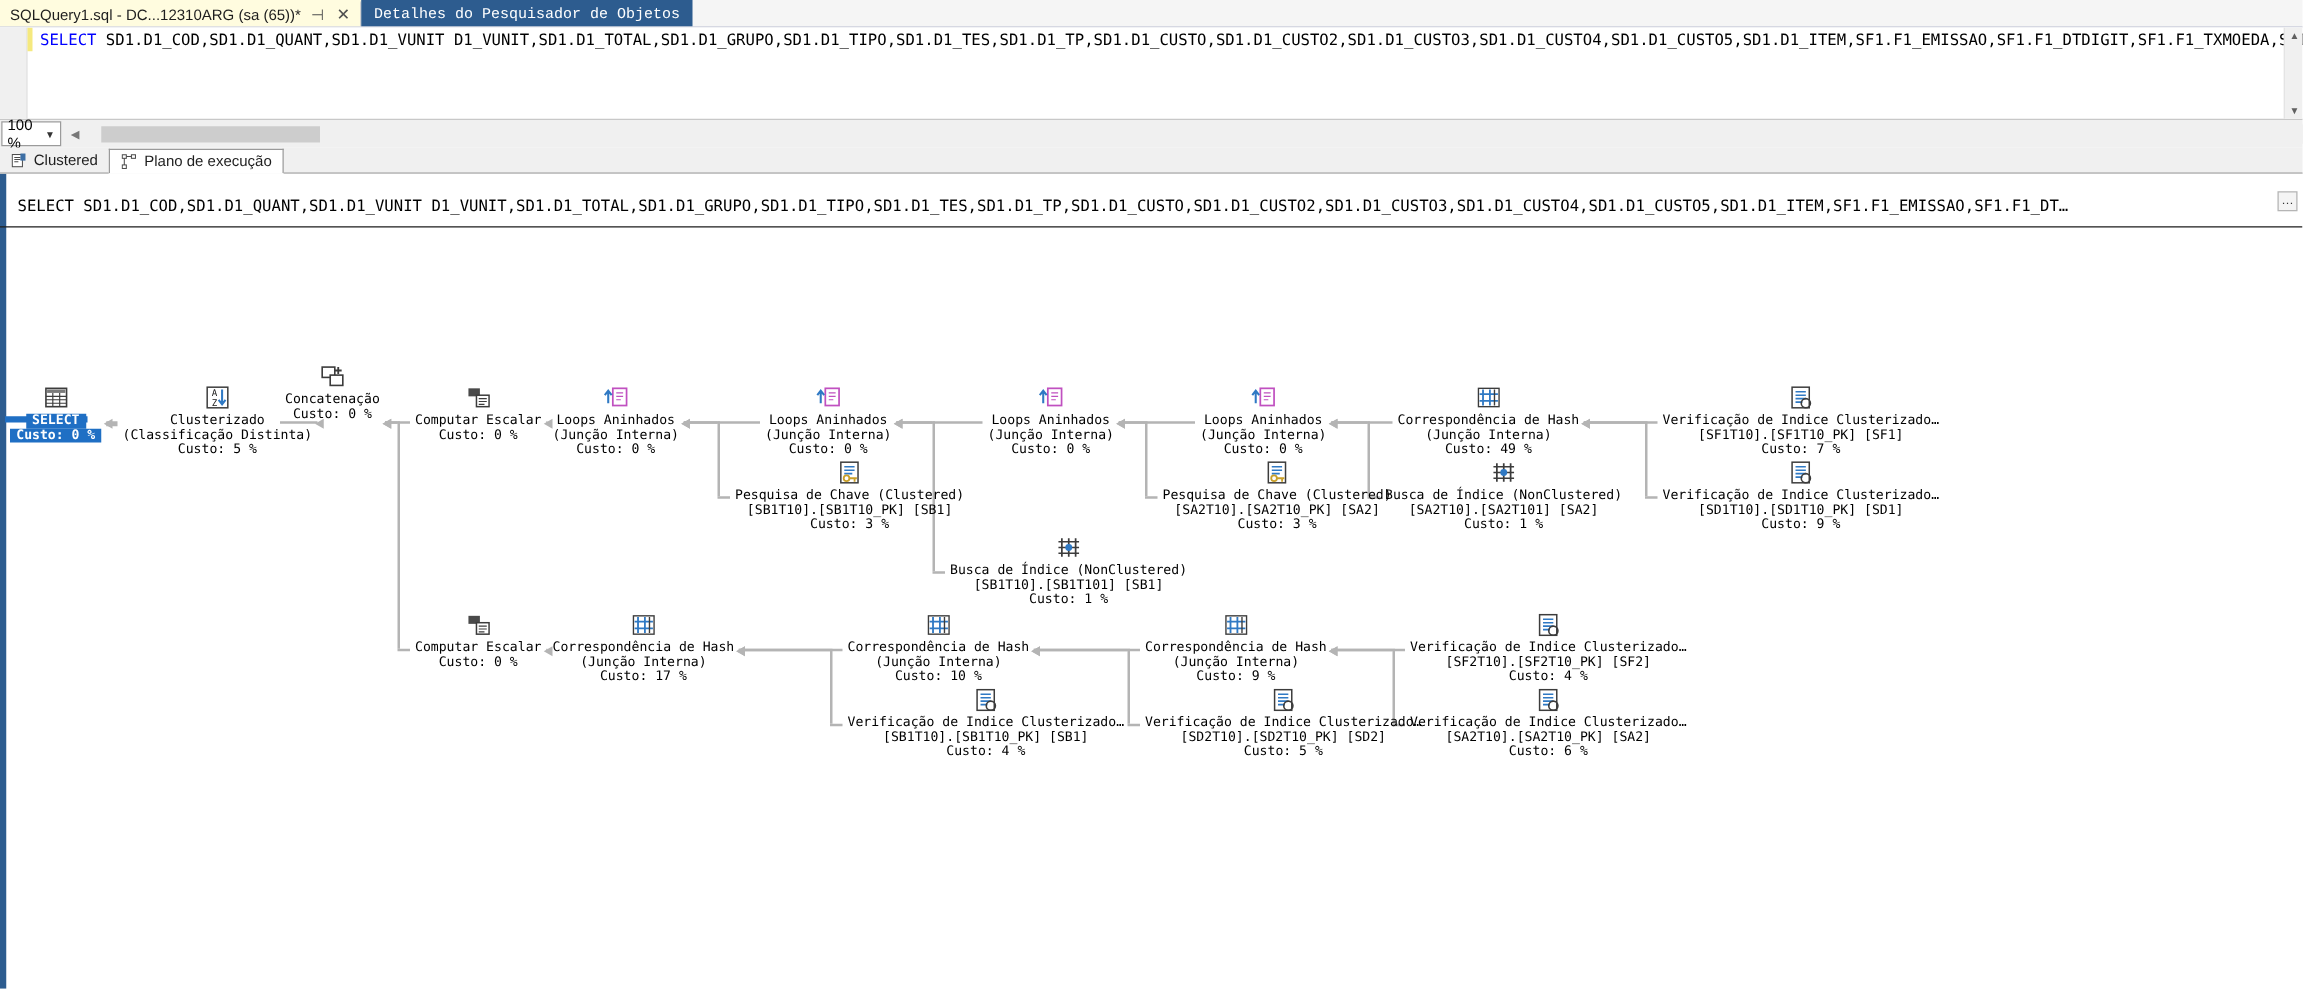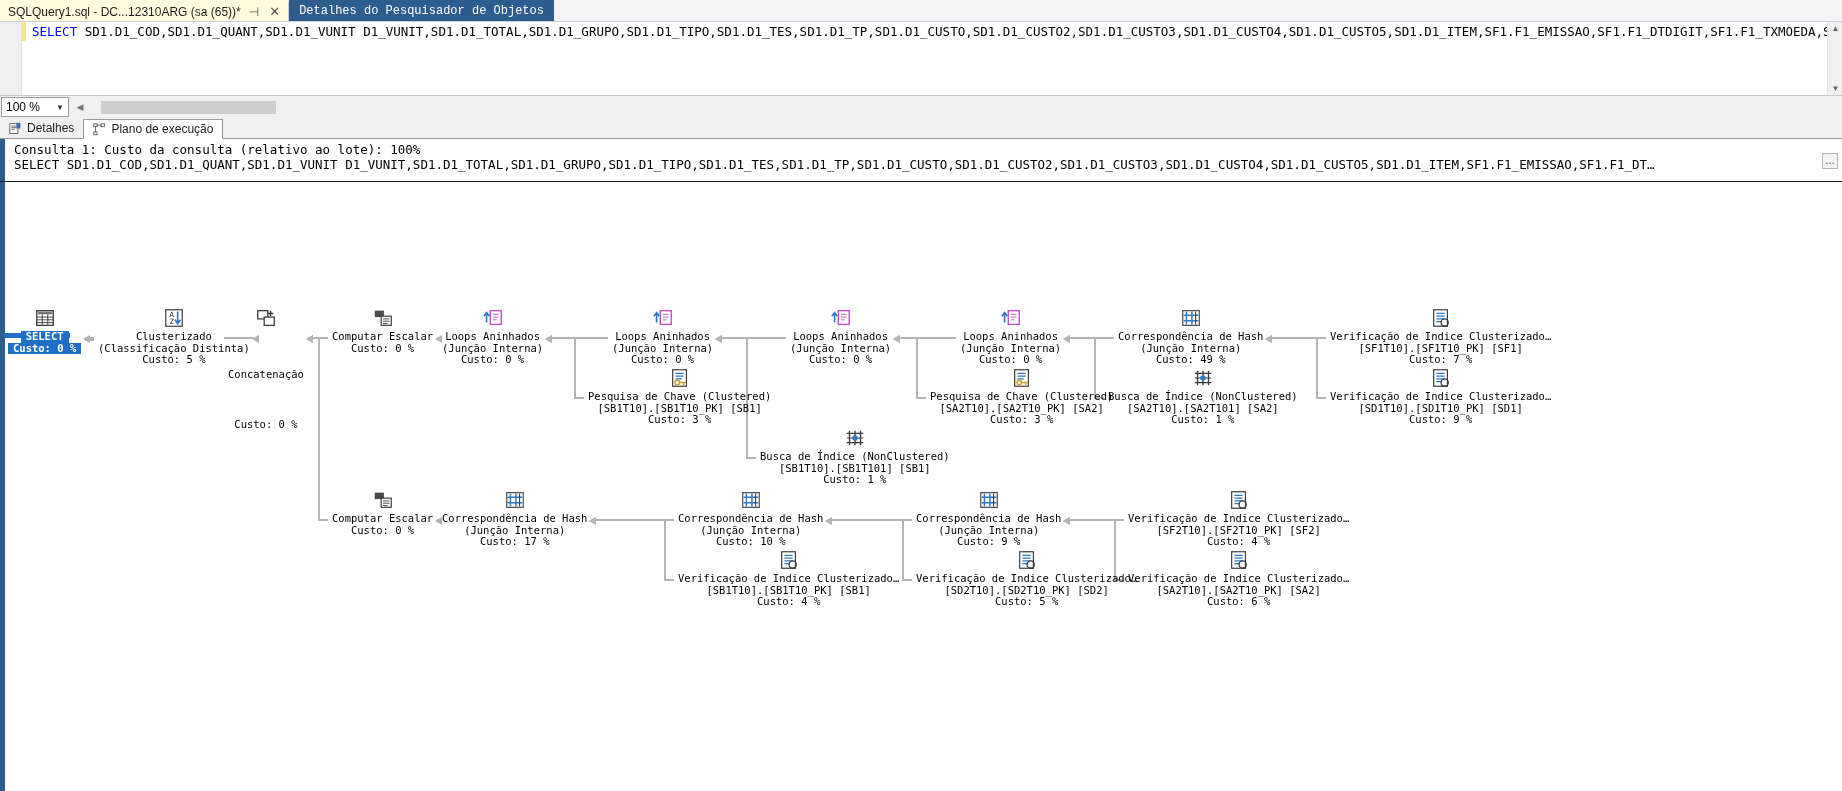--- a/index.html
+++ b/index.html
@@ -65,21 +65,21 @@
   }
   .ed-scroll-v .arr.up { top: 0; }
   .ed-scroll-v .arr.dn { bottom: 0; }
 
   
   .zoomrow {
     position: absolute; left: 0; top: 96px; width: 1842px; height: 22px;
     background: #f0f0f0; display: flex; align-items: center;
   }
   .zoom-combo {
-    width: 68px; height: 20px; margin-left: 1px;
+    width: 48px; height: 20px; margin-left: 1px;
     background: #ffffff; border: 1px solid #9b9b9b;
     display: flex; align-items: center; justify-content: space-between;
     padding: 0 4px; font-size: 12px; color: #000;
   }
   .zoom-combo .caret { font-size: 8px; color: #333; }
   .hscroll {
     position: relative; flex: 1; height: 16px; margin-left: 4px;
     background: #f0f0f0; display: flex; align-items: center;
   }
   .hscroll .arrow-l { width: 14px; text-align: center; font-size: 9px; color: #787878; }
@@ -198,38 +198,37 @@
 
 <div class="restabs">
   <div class="restab">
     <svg width="13" height="13" viewBox="0 0 16 16">
       <rect x="1" y="2" width="10" height="12" fill="#fff" stroke="#4a4a4a"></rect>
       <line x1="3" y1="5" x2="9" y2="5" stroke="#4a4a4a"></line>
       <line x1="3" y1="7" x2="9" y2="7" stroke="#4a4a4a"></line>
       <line x1="3" y1="9" x2="7" y2="9" stroke="#4a4a4a"></line>
       <rect x="9" y="1" width="5" height="7" fill="#3d6fa5"></rect>
     </svg>
-    <span>Detalhes</span>
+    <span>Clustered</span>
   </div>
   <div class="restab sel">
     <svg width="13" height="13" viewBox="0 0 16 16">
       <rect x="1" y="1" width="4" height="3.5" fill="none" stroke="#4a4a4a"></rect>
       <rect x="10" y="1" width="4" height="3.5" fill="none" stroke="#4a4a4a"></rect>
       <rect x="1" y="11" width="4" height="3.5" fill="none" stroke="#4a4a4a"></rect>
       <line x1="3" y1="4.5" x2="3" y2="11" stroke="#4a4a4a"></line>
       <line x1="5" y1="2.7" x2="10" y2="2.7" stroke="#4a4a4a"></line>
     </svg>
     <span>Plano de execução</span>
   </div>
 </div>
 
 <div class="plan">
   <div class="plan-scrollgutter"></div>
 
-  <div class="plan-txt" style="top:3px;">Consulta 1: Custo da consulta (relativo ao lote): 100%</div>
   <div class="plan-txt" style="top:18px;">SELECT SD1.D1_COD,SD1.D1_QUANT,SD1.D1_VUNIT D1_VUNIT,SD1.D1_TOTAL,SD1.D1_GRUPO,SD1.D1_TIPO,SD1.D1_TES,SD1.D1_TP,SD1.D1_CUSTO,SD1.D1_CUSTO2,SD1.D1_CUSTO3,SD1.D1_CUSTO4,SD1.D1_CUSTO5,SD1.D1_ITEM,SF1.F1_EMISSAO,SF1.F1_DT…</div>
   <div class="plan-ellipsis">…</div>
   <div class="plan-rule"></div>
 
   <div id="edges">
       <div class="edge h" style="left: 85px; top: 198px; width: 9px; height: 4px;"></div>
       <div class="arrowhead" style="left: 83px; top: 196px;"></div>
       <div class="edge h" style="left: 224px; top: 198px; width: 30px;"></div>
       <div class="arrowhead" style="left: 252px; top: 196px;"></div>
       <div class="edge h" style="left: 308px; top: 198px; width: 20px;"></div>
@@ -310,21 +309,21 @@
         <div class="icon"><svg viewBox="0 0 24 24" width="22" height="22">
             <rect x="3" y="3" width="18" height="18" fill="#fff" stroke="#3c3c3c" stroke-width="1.3"></rect>
             <text x="7" y="11" font-size="8" font-family="monospace" fill="#1a1a1a">A</text>
             <text x="7" y="19" font-size="8" font-family="monospace" fill="#1a1a1a">Z</text>
             <path d="M16 5 L16 17 M13 14 L16 18 L19 14" stroke="#2f79c4" stroke-width="1.8" fill="none"></path>
           </svg></div>
         <div class="lbl">Clusterizado</div>
         <div class="lbl">(Classificação Distinta)</div>
         <div class="cost">Custo: 5 %</div>
       </div>
-      <div class="node" style="left: 228px; top: 168px; gap: 38px;">
+      <div class="node" style="left: 228px; top: 151px;">
         <div class="icon"><svg viewBox="0 0 24 24" width="22" height="22">
             <rect x="3" y="4" width="11" height="9" fill="#fff" stroke="#3c3c3c" stroke-width="1.4"></rect>
             <rect x="10" y="11" width="11" height="9" fill="#fff" stroke="#3c3c3c" stroke-width="1.4"></rect>
             <path d="M17 4 L17 10 M14 7 L20 7" stroke="#3c3c3c" stroke-width="1.6"></path>
           </svg></div>
         <div class="lbl">Concatenação</div>
         <div class="cost">Custo: 0 %</div>
       </div>
       <div class="node" style="left: 332px; top: 168px;">
         <div class="icon"><svg viewBox="0 0 24 24" width="22" height="22">

